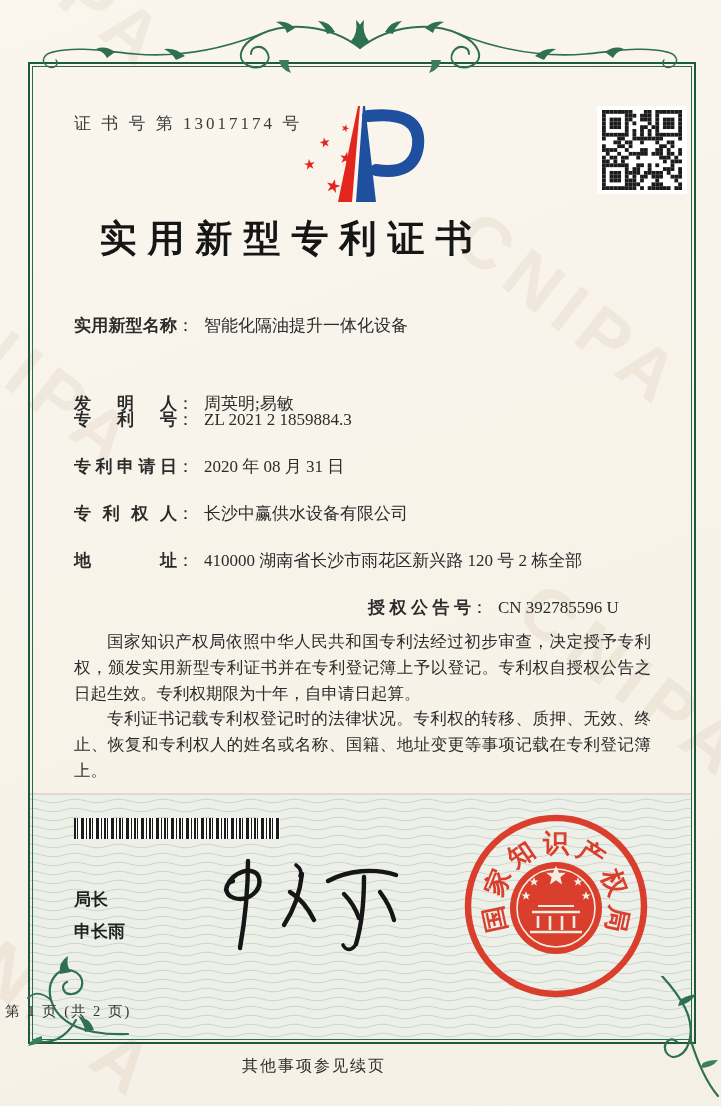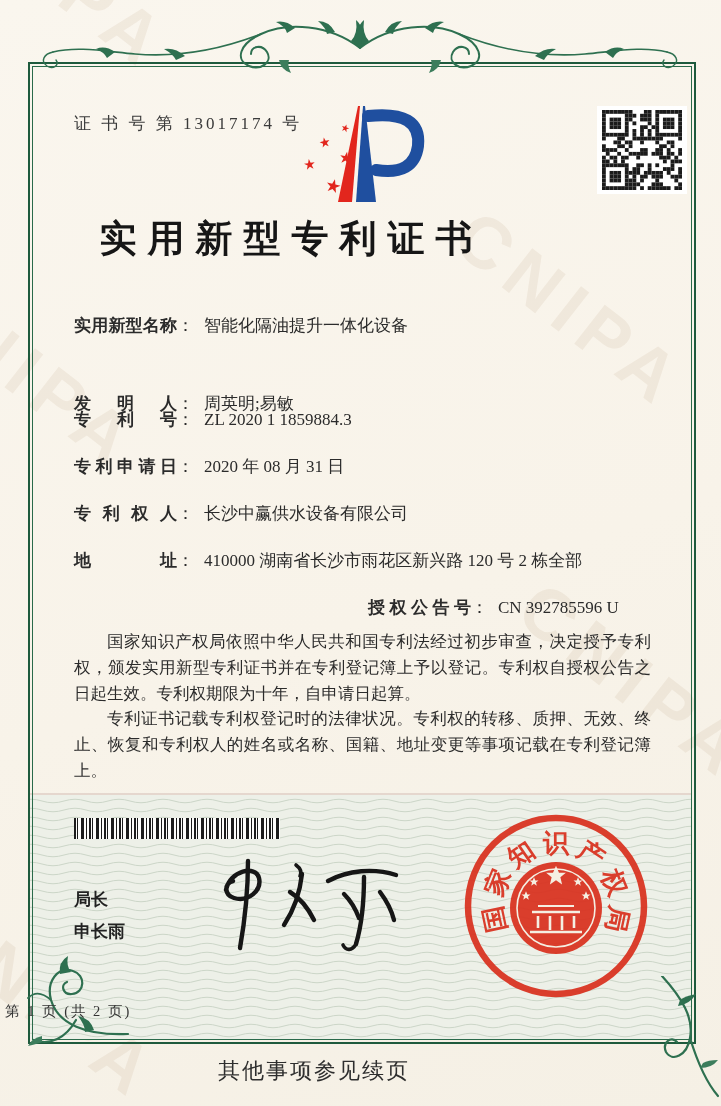--- a/index.html
+++ b/index.html
@@ -54,21 +54,21 @@
   .director{left:74px;top:888px;font-size:17px;font-weight:600;color:#222;}
   .dname{left:74px;top:920px;font-size:17px;font-weight:600;color:#222;}
 
   .signature{left:196px;top:852px;z-index:4;}
   .sealwrap{left:460px;top:810px;z-index:4;opacity:0.94;}
   .sealdate{left:465px;top:948px;width:170px;z-index:5;font-size:16px;letter-spacing:1.5px;
             color:#1c1c1c;white-space:nowrap;}
 
   .pageinfo{left:5px;top:1002px;width:685px;font-size:14.5px;
             letter-spacing:2px;color:#333;}
-  .contnote{left:0;top:1056px;width:628px;text-align:center;font-size:22px;
+  .contnote{left:0;top:1056px;width:628px;text-align:center;font-size:16px;
             letter-spacing:2px;color:#2e2e2e;font-family:Liberation Mono, monospace;}
 
   .qrbox{left:597px;top:106px;width:90px;height:88px;background:#fff;z-index:4;
          display:flex;align-items:center;justify-content:center;}
 </style>
 </head>
 <body>
 
 <div id="page">
 
@@ -414,21 +414,21 @@
 
   <div class="abs title">实用新型专利证书</div>
 
   <div class="row" style="top:314px;">
     <span class="flabel">实用新型名称</span><span class="colon">：</span><span class="fvalue">智能化隔油提升一体化设备</span>
   </div>
   <div class="row" style="top:356px;margin-top:36px;">
     <span class="flabel">发明人</span><span class="colon">：</span><span class="fvalue">周英明;易敏</span>
   </div>
   <div class="row" style="top:408px;">
-    <span class="flabel">专利号</span><span class="colon">：</span><span class="fvalue">ZL 2020 1 1859884.3</span>
+    <span class="flabel">专利号</span><span class="colon">：</span><span class="fvalue">ZL 2021 2 1859884.3</span>
   </div>
   <div class="row" style="top:455px;">
     <span class="flabel">专利申请日</span><span class="colon">：</span><span class="fvalue">2020 年 08 月 31 日</span>
   </div>
   <div class="row" style="top:502px;">
     <span class="flabel">专利权人</span><span class="colon">：</span><span class="fvalue">长沙中赢供水设备有限公司</span>
   </div>
   <div class="row" style="top:549px;">
     <span class="flabel">地址</span><span class="colon">：</span><span class="fvalue">410000 湖南省长沙市雨花区新兴路 120 号 2 栋全部</span>
   </div>

